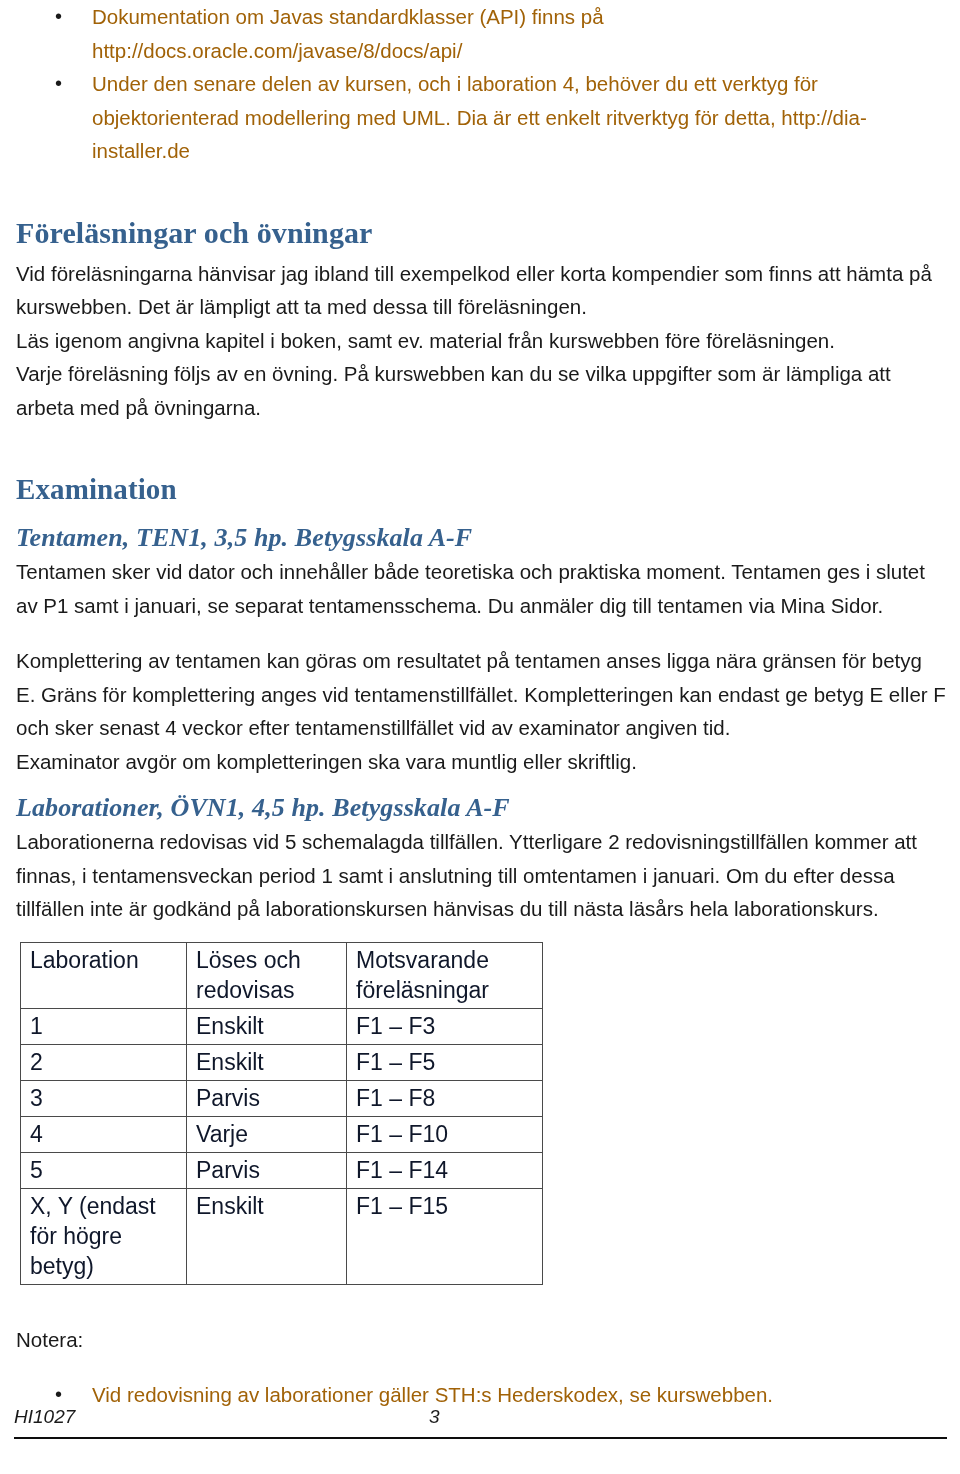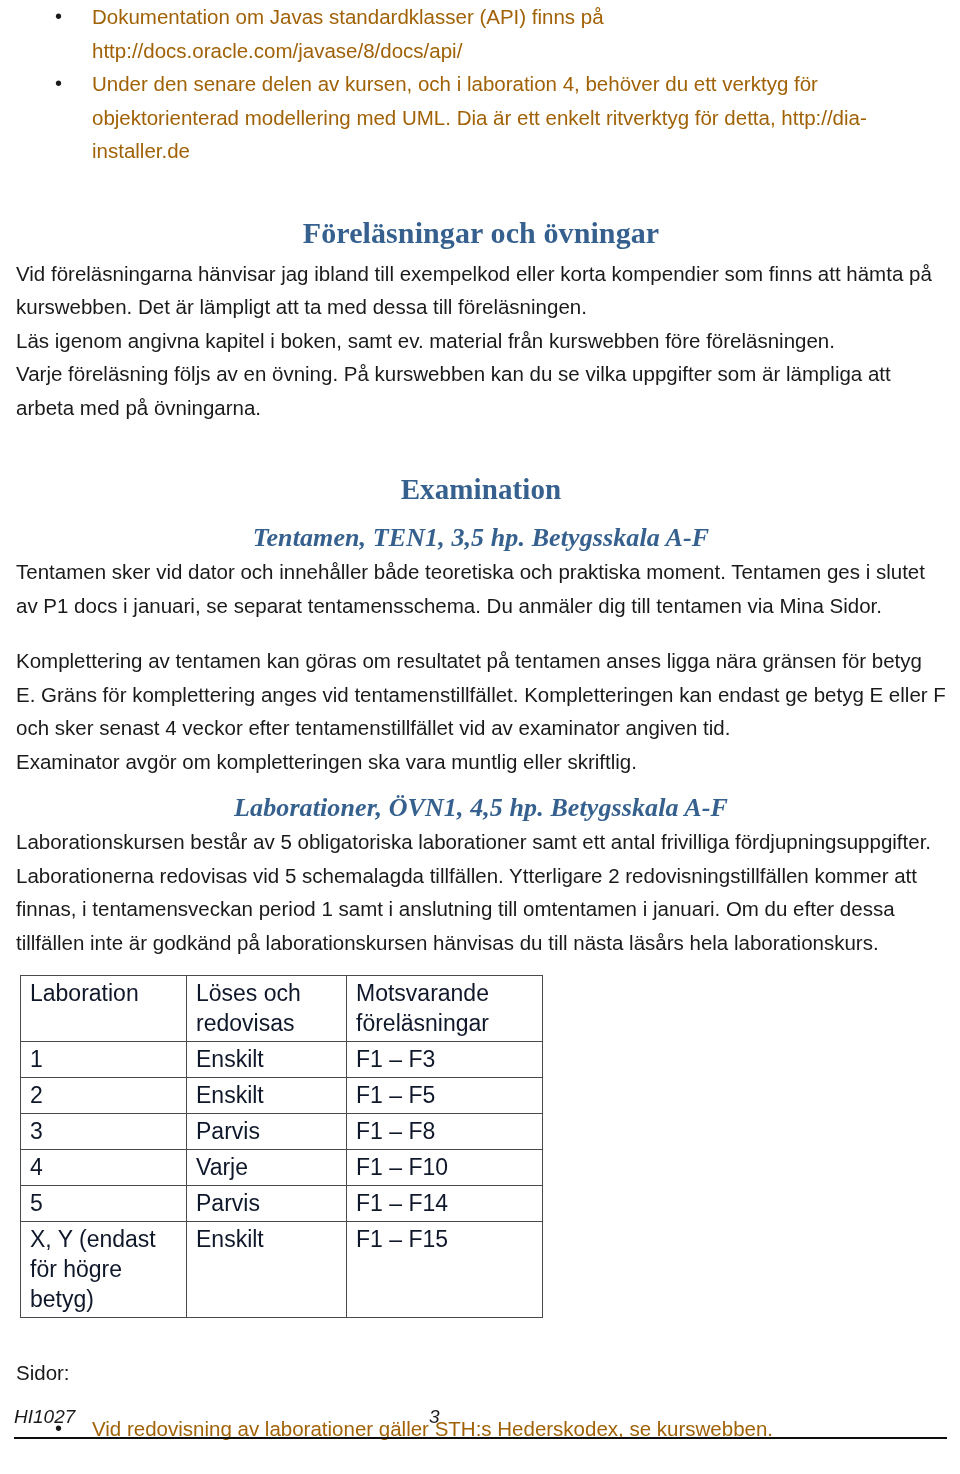--- a/index.html
+++ b/index.html
@@ -56,21 +56,20 @@
   }
 
   
   h1.h-main, h2.h-sec, h3.h-sub {
     font-family: "Liberation Serif", serif;
     color: #36618e;
     font-weight: bold;
     margin: 0;
     padding: 0;
     letter-spacing: 0.1px;
-    text-align: center;
   }
   h1.h-main {
     font-size: 30px;
     line-height: 38px;
   }
   h2.h-sec {
     font-size: 29px;
     line-height: 38px;
   }
   h3.h-sub {
@@ -157,29 +156,28 @@
   <p class="body">Vid föreläsningarna hänvisar jag ibland till exempelkod eller korta kompendier som finns att hämta på kurswebben. Det är lämpligt att ta med dessa till föreläsningen.</p>
   <p class="body">Läs igenom angivna kapitel i boken, samt ev. material från kurswebben före föreläsningen.</p>
   <p class="body">Varje föreläsning följs av en övning. På kurswebben kan du se vilka uppgifter som är lämpliga att arbeta med på övningarna.</p>
 
   <div class="sp-xl"></div>
 
   <h2 class="h-sec">Examination</h2>
   <div class="sp-s"></div>
 
   <h3 class="h-sub">Tentamen, TEN1, 3,5 hp. Betygsskala A-F</h3>
-  <p class="body">Tentamen sker vid dator och innehåller både teoretiska och praktiska moment. Tentamen ges i slutet av P1 docs i januari, se separat tentamensschema. Du anmäler dig till tentamen via Mina Sidor.</p>
+  <p class="body">Tentamen sker vid dator och innehåller både teoretiska och praktiska moment. Tentamen ges i slutet av P1 samt i januari, se separat tentamensschema. Du anmäler dig till tentamen via Mina Sidor.</p>
   <div class="sp-m"></div>
   <p class="body">Komplettering av tentamen kan göras om resultatet på tentamen anses ligga nära gränsen för betyg E. Gräns för komplettering anges vid tentamenstillfället. Kompletteringen kan endast ge betyg E eller F och sker senast 4 veckor efter tentamenstillfället vid av examinator angiven tid.</p>
   <p class="body">Examinator avgör om kompletteringen ska vara muntlig eller skriftlig.</p>
 
   <div class="sp-s"></div>
 
   <h3 class="h-sub">Laborationer, ÖVN1, 4,5 hp. Betygsskala A-F</h3>
-  <p class="body">Laborationskursen består av 5 obligatoriska laborationer samt ett antal frivilliga fördjupningsuppgifter.</p>
   <p class="body">Laborationerna redovisas vid 5 schemalagda tillfällen. Ytterligare 2 redovisningstillfällen kommer att finnas, i tentamensveckan period 1 samt i anslutning till omtentamen i januari. Om du efter dessa tillfällen inte är godkänd på laborationskursen hänvisas du till nästa läsårs hela laborationskurs.</p>
 
   <div class="sp-s"></div>
 
   <table class="labtable">
     <colgroup>
         <col class="c1">
         <col class="c2">
         <col class="c3">
       </colgroup>
@@ -217,21 +215,21 @@
       <tr>
         <td>X, Y (endast för högre betyg)</td>
         <td>Enskilt</td>
         <td>F1 – F15</td>
       </tr>
     </tbody>
   </table>
 
   <div class="sp-l"></div>
 
-  <p class="body">Sidor:</p>
+  <p class="body">Notera:</p>
   <div class="sp-m"></div>
   <ul class="bullets">
     <li>Vid redovisning av laborationer gäller STH:s Hederskodex, se kurswebben.</li>
   </ul>
 
   <div class="footer-rule"></div>
   <div class="footer">
     <div class="f-left">HI1027</div>
     <div class="f-center">3</div>
   </div>

